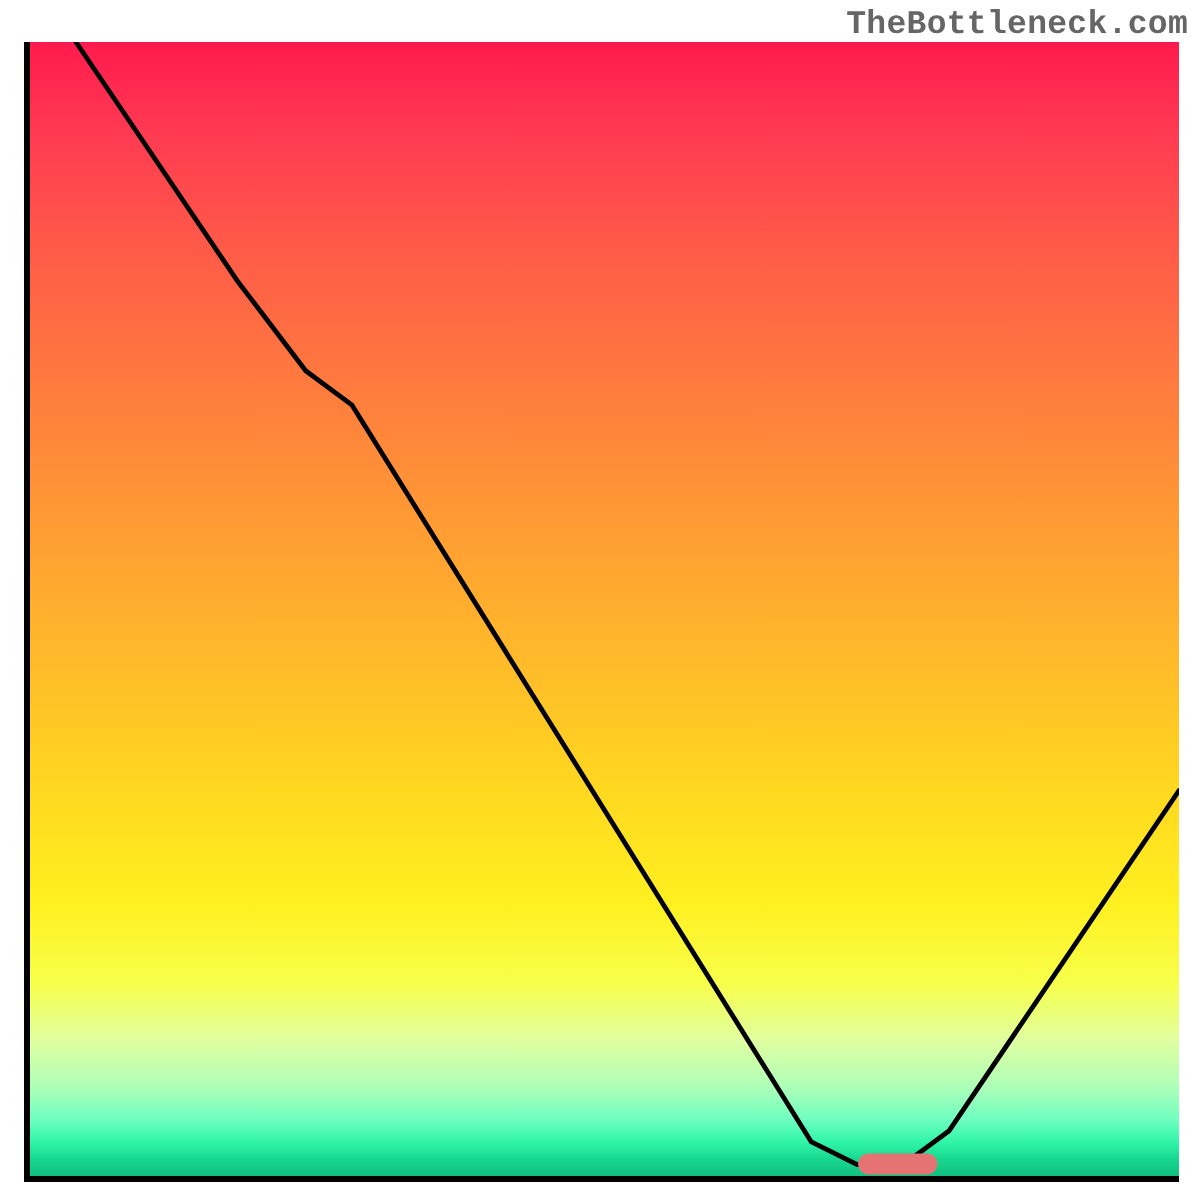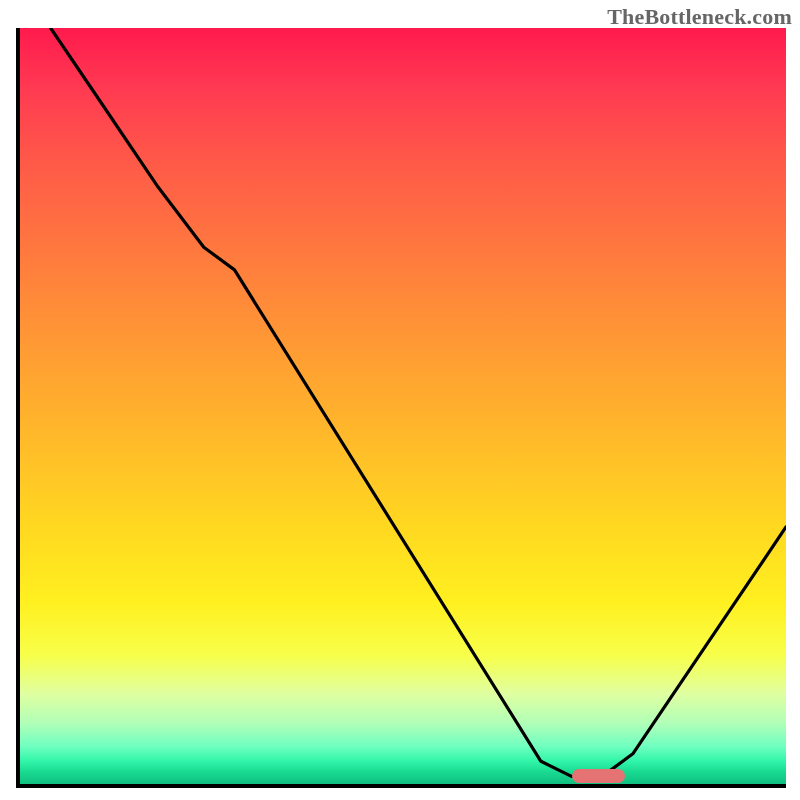--- a/index.html
+++ b/index.html
@@ -12,21 +12,21 @@
   }
   .chart-container {
     position: relative;
     width: 800px;
     height: 800px;
   }
   .watermark {
     position: absolute;
     top: 4px;
     right: 8px;
-    font-family: Liberation Serif, serif;
+    font-family: Liberation Mono, monospace;
     font-size: 22px;
     font-weight: 600;
     color: #666666;
     z-index: 10;
     letter-spacing: 0.2px;
   }
   .plot-frame {
     position: absolute;
     left: 16px;
     top: 28px;

